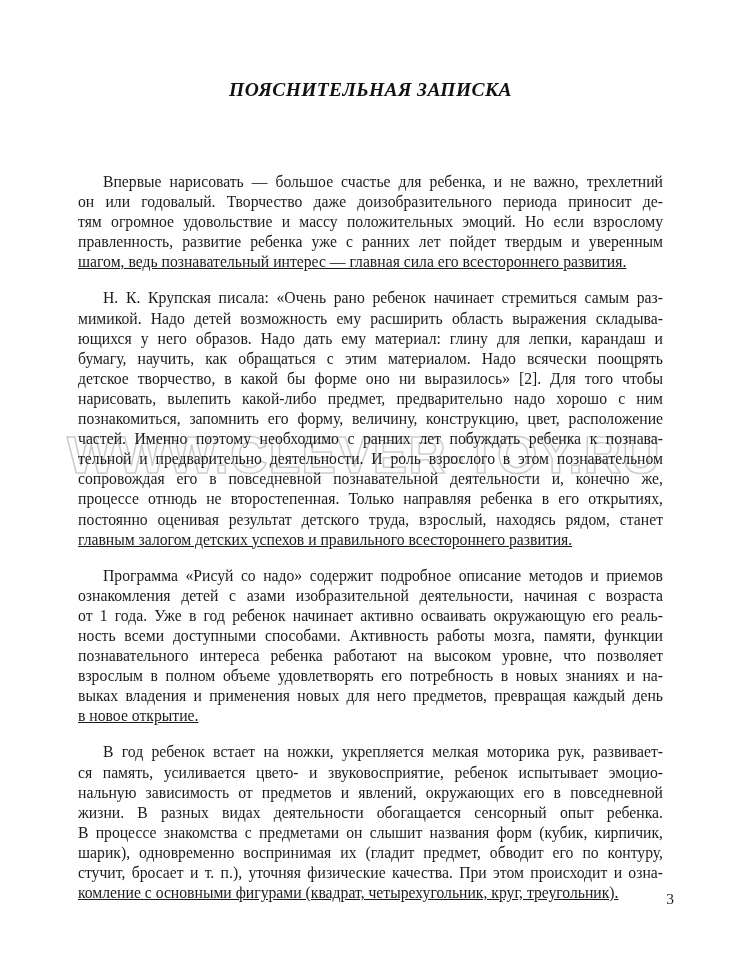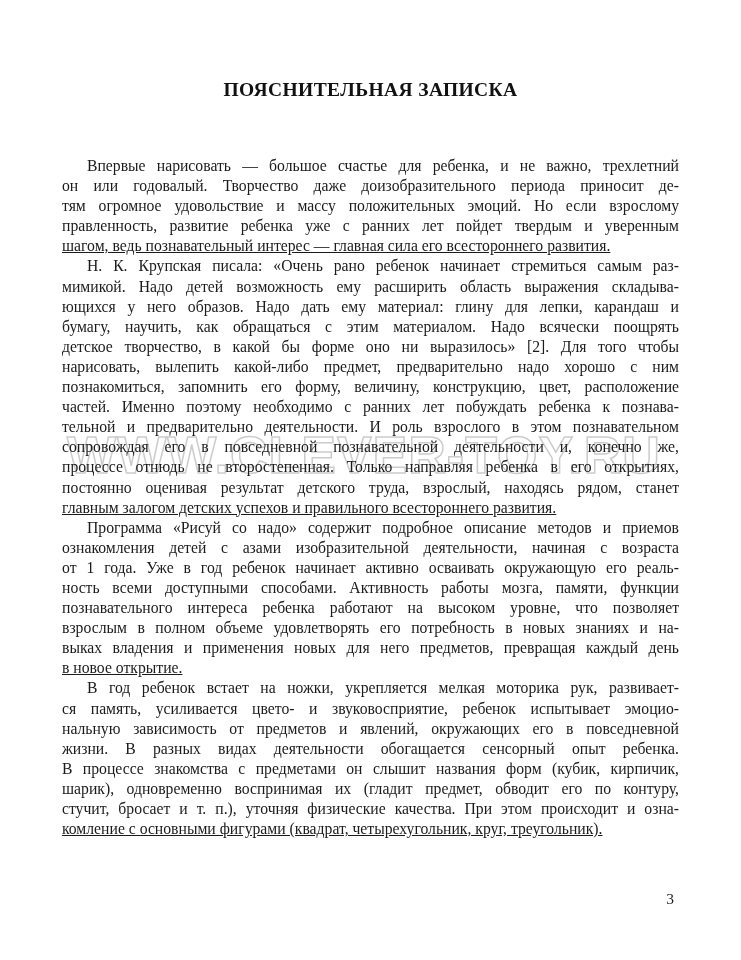--- a/index.html
+++ b/index.html
@@ -20,20 +20,21 @@
     position: absolute;
     top: 79px;
     left: 0;
     width: 100%;
     margin: 0;
     text-align: center;
     font-size: 19.5px;
     font-weight: bold;
     letter-spacing: 0.4px;
     color: #111111;
+    font-style: italic;
   }
   .watermark {
     position: absolute;
     top: 424px;
     left: 44px;
     width: 640px;
     height: 62px;
     line-height: 62px;
     font-family: "Liberation Sans", "DejaVu Sans", sans-serif;
     font-weight: bold;
@@ -48,21 +49,21 @@
   }
   .doc-body {
     position: absolute;
     top: 156px;
     left: 62px;
     width: 617px;
     z-index: 2;
     font-size: 15.7px;
   }
   .paragraph {
-    margin: 0;
+    margin: 16px;
   }
   .paragraph .line {
     line-height: 20.1px;
     height: 20.1px;
     overflow: visible;
     text-align: justify;
     text-align-last: justify;
     white-space: nowrap;
   }
   .paragraph .line.first {

